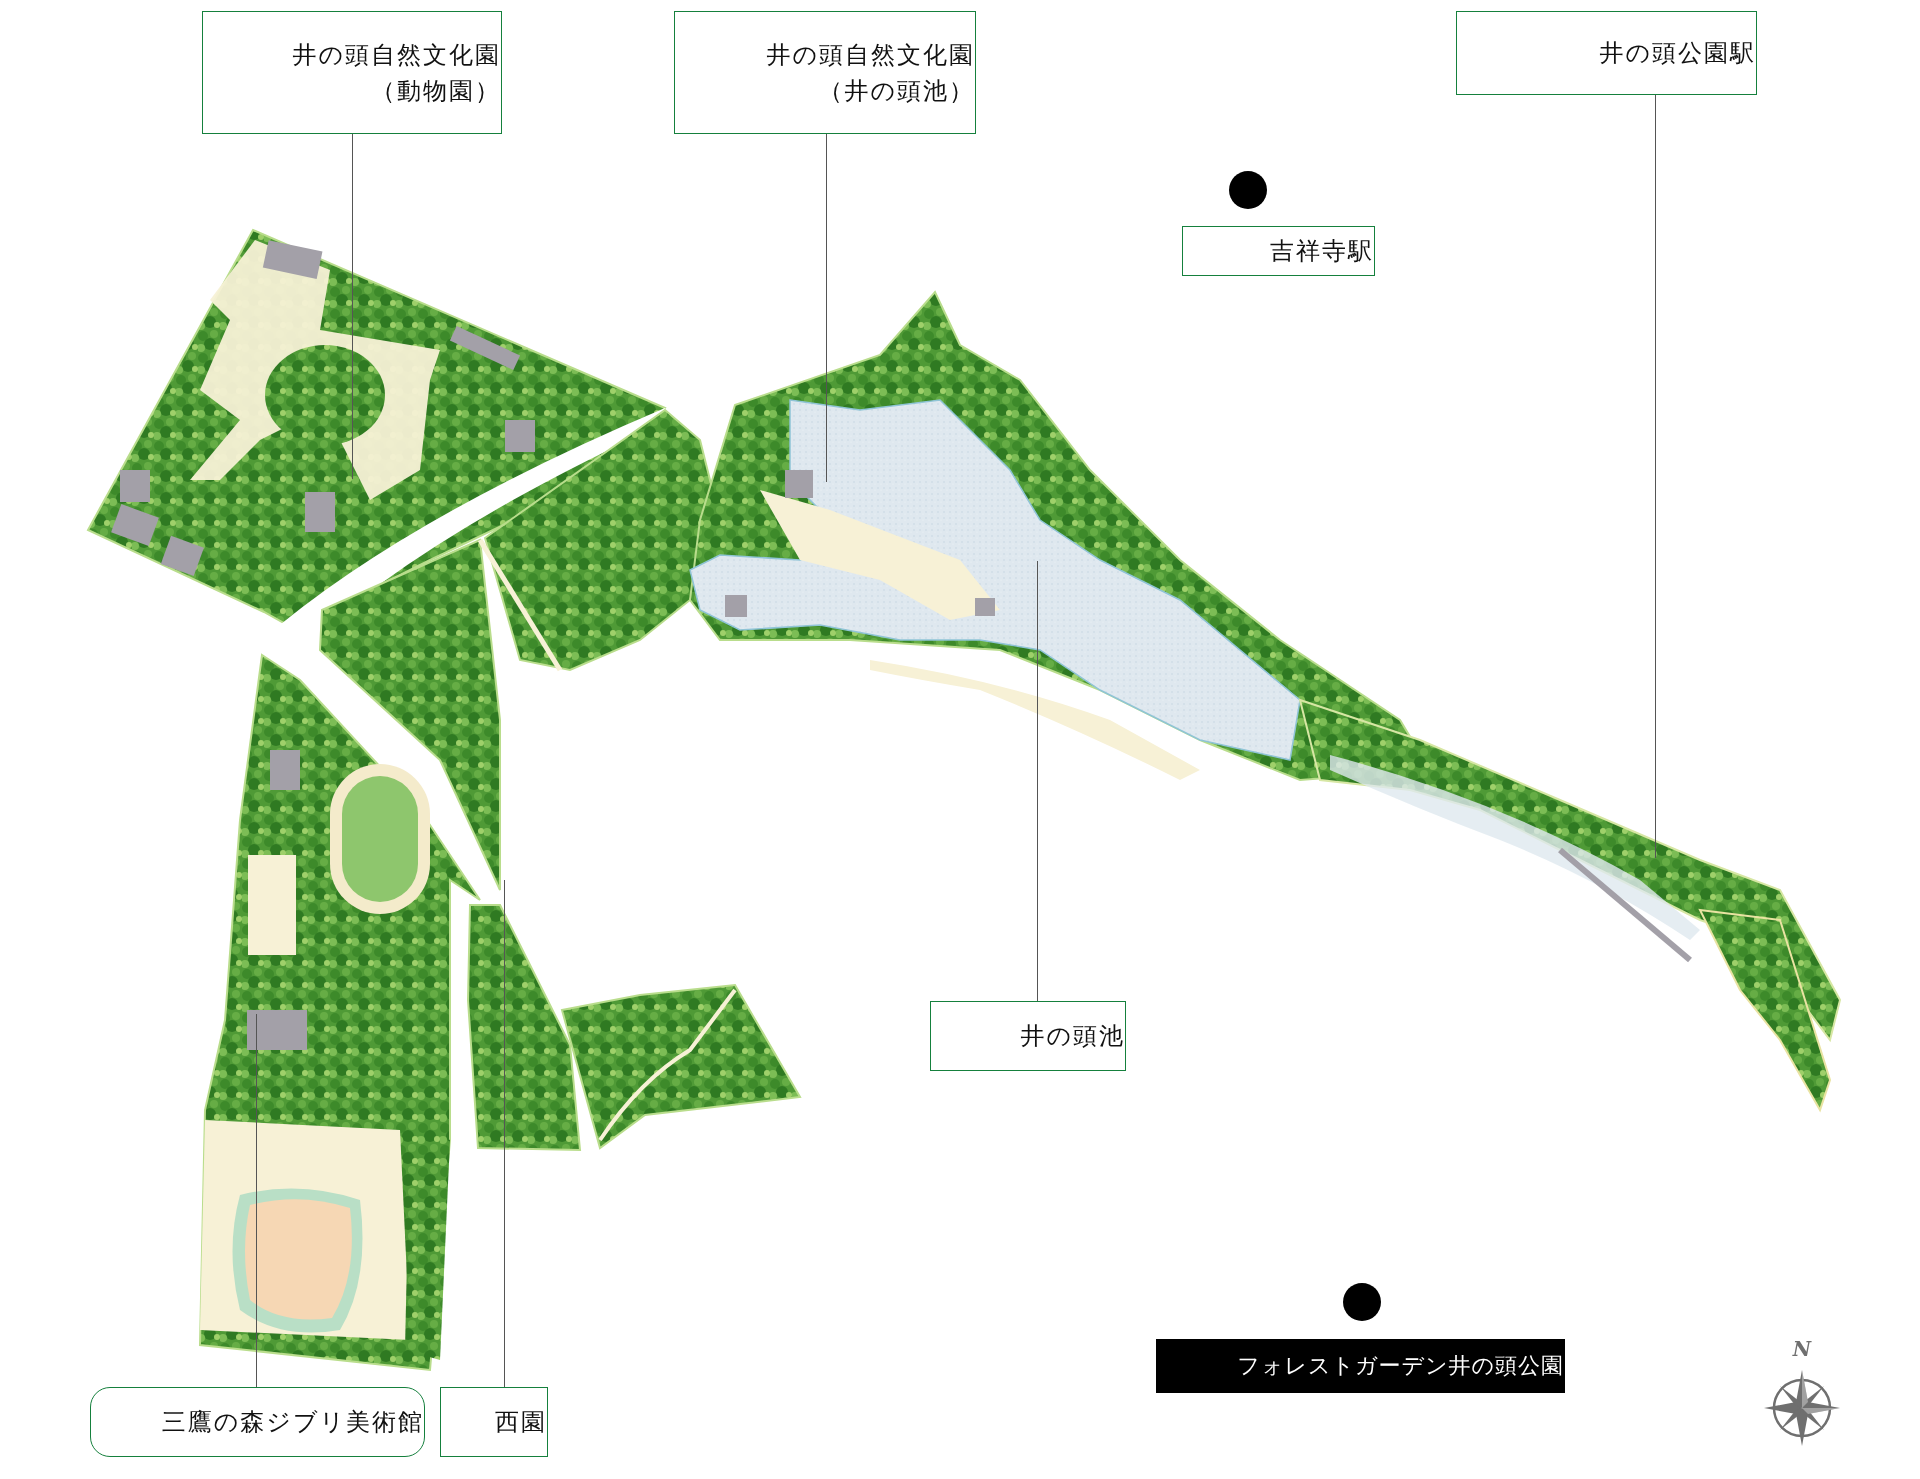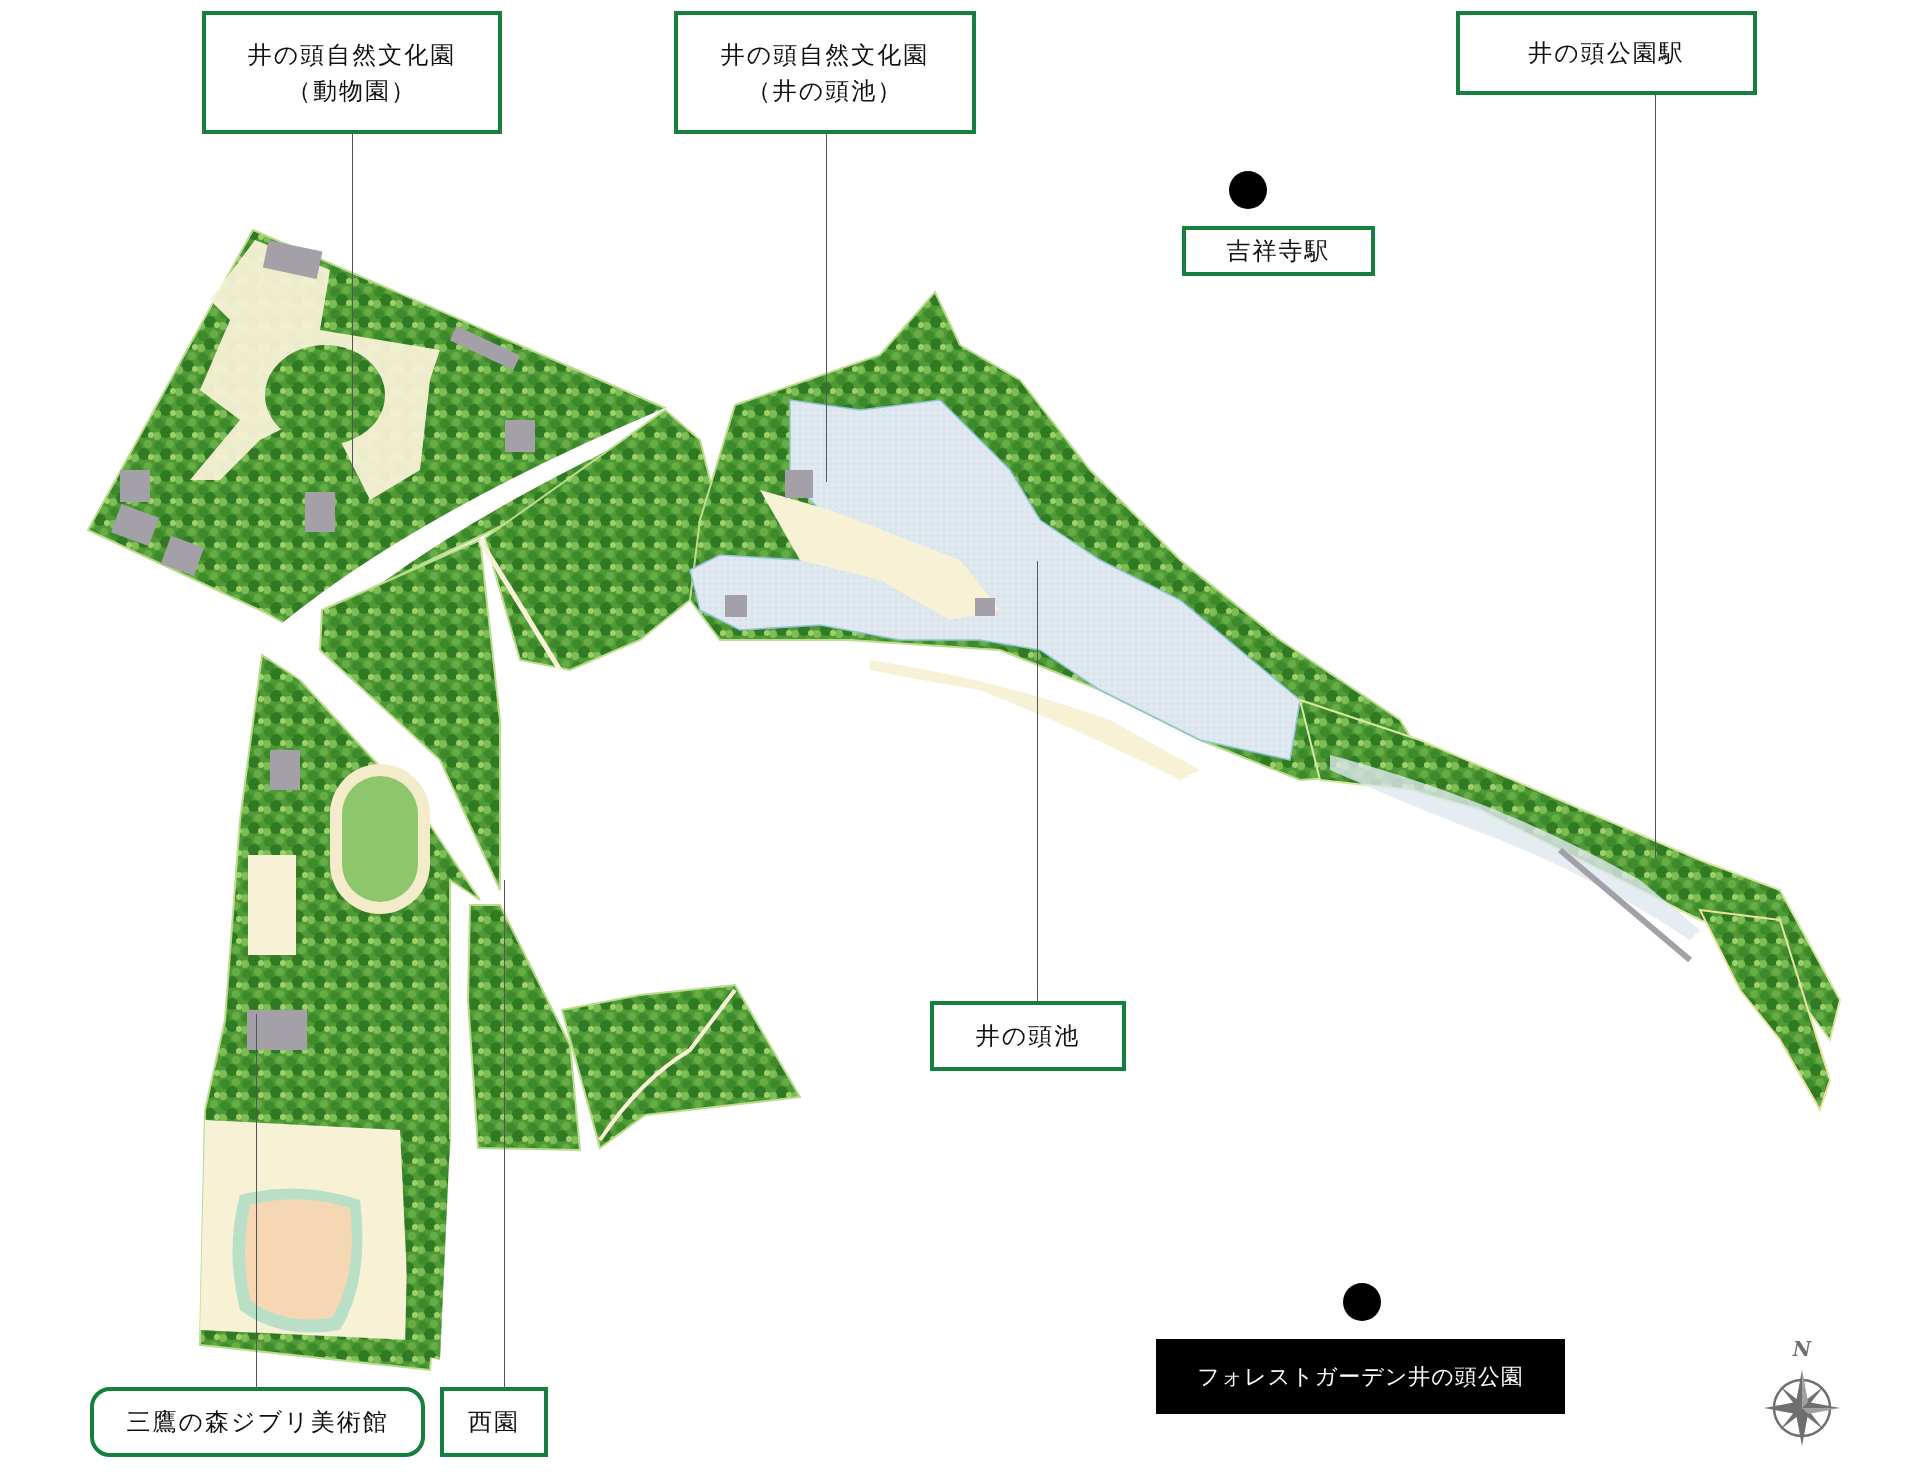--- a/index.html
+++ b/index.html
@@ -1,20 +1,20 @@
 <!DOCTYPE html>
 <html><head>
 <meta charset="utf-8">
 <style>
   html, body { margin:0; padding:0; background:#ffffff; }
   body { width:1920px; height:1479px; position:relative; overflow:hidden;
          font-family:"DejaVu Serif","Liberation Serif",serif; color:#111; }
   .map-svg { position:absolute; left:0; top:0; width:1920px; height:1479px; }
-  .label-box { position:absolute; background:#fff; border:4px solid #15803d;
-               display:flex; flex-direction:column; align-items:center; justify-content:center;
+  .label-box { position:absolute; background:#fff; border:1px solid #15803d;
+               display:flex; flex-direction:column; align-items:flex-end; justify-content:center;
                font-size:24px; line-height:36px; letter-spacing:2px; text-align:center;
                cursor:pointer; box-sizing:border-box; }
   .label-box.dark { background:#000; border-color:#000; color:#fff; font-size:22px; letter-spacing:1px; }
   .leader { position:absolute; width:1px; background:#555; }
   .dot { position:absolute; width:38px; height:38px; border-radius:50%; background:#000; }
   .compass { position:absolute; left:1762px; top:1338px; width:80px; height:120px; }
   .compass-n { position:absolute; left:0; top:0; width:80px; text-align:center;
                font-family:"DejaVu Serif","Liberation Serif",serif; font-style:italic; font-weight:bold;
                color:#6f6f6f; font-size:20px; line-height:22px; }
 </style>
@@ -128,21 +128,21 @@
 
 <div class="label-box" style="left:90px; top:1387px; width:335px; height:70px;border-radius:20px;">
   <span>三鷹の森ジブリ美術館</span>
 </div>
 
 <div class="label-box" style="left:440px; top:1387px; width:108px; height:70px;">
   <span>西園</span>
 </div>
 
 <div class="dot" style="left:1343px; top:1283px;"></div>
-<div class="label-box dark" style="left:1156px; top:1339px; width:409px; height:75px;">
+<div class="label-box dark" style="left:1156px; top:1339px; width:409px; height:54px;">
   <span>フォレストガーデン井の頭公園</span>
 </div>
 
 <div class="compass">
   <div class="compass-n">N</div>
   <svg viewBox="0 0 80 100" width="80" height="100" style="position:absolute; left:0; top:22px;">
     <g fill="#6f6f6f" stroke="#6f6f6f">
       <circle cx="40" cy="48" r="28" fill="none" stroke-width="2.5"></circle>
       <polygon points="40,10 46,42 40,48 34,42" stroke="none"></polygon>
       <polygon points="40,86 46,54 40,48 34,54" stroke="none"></polygon>

